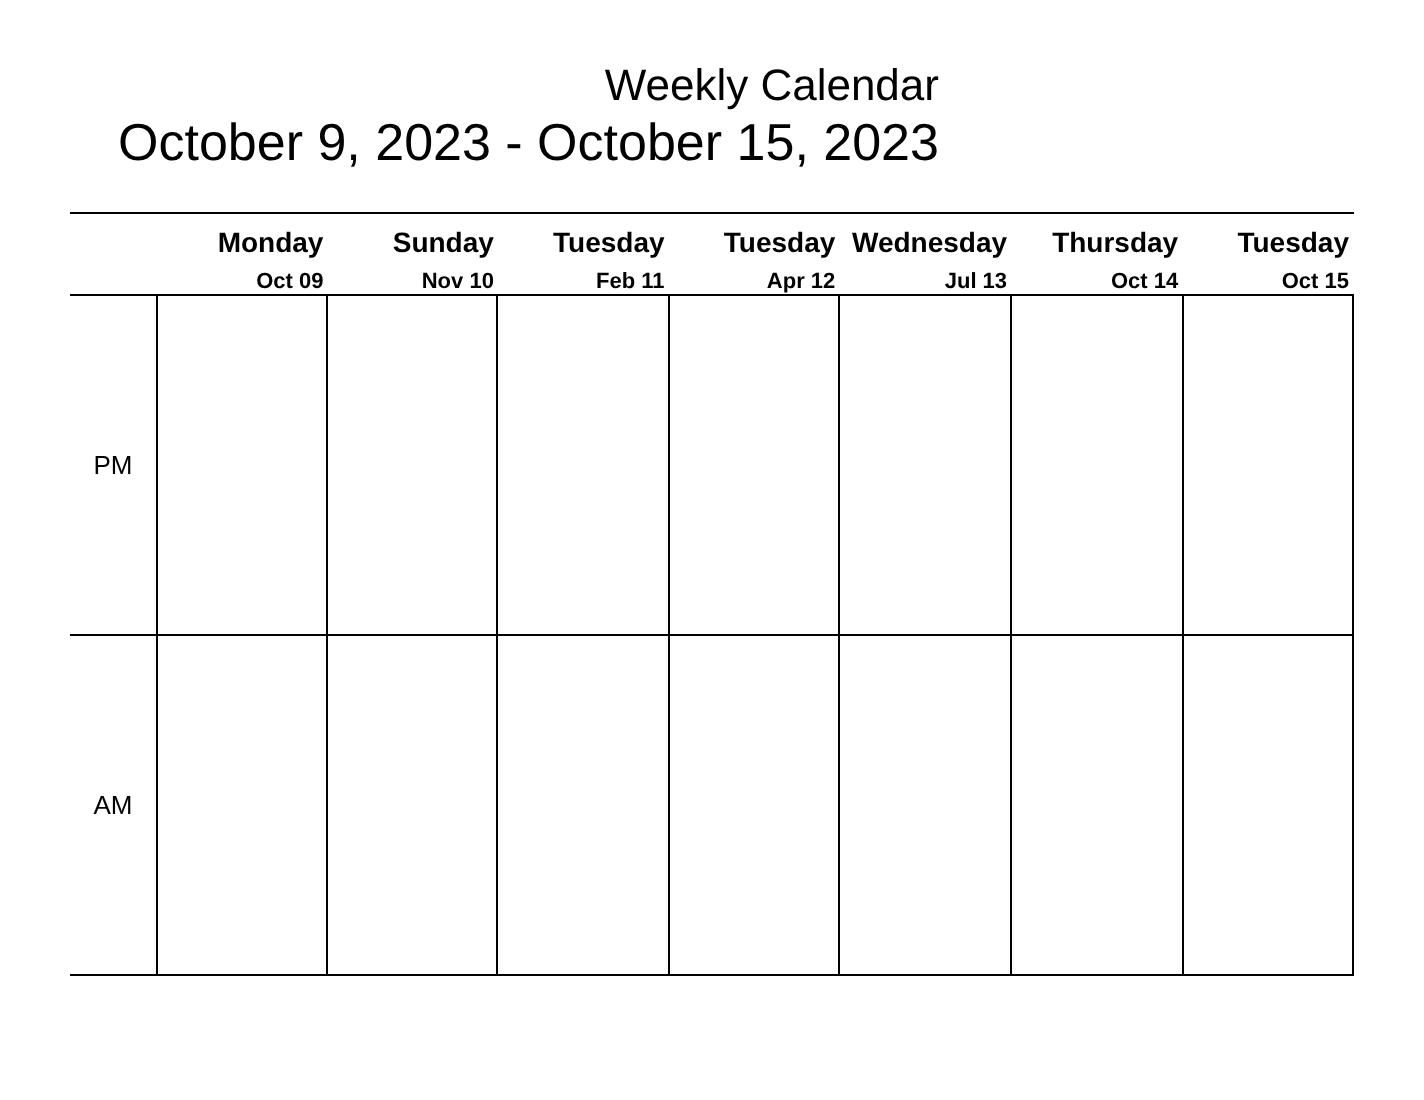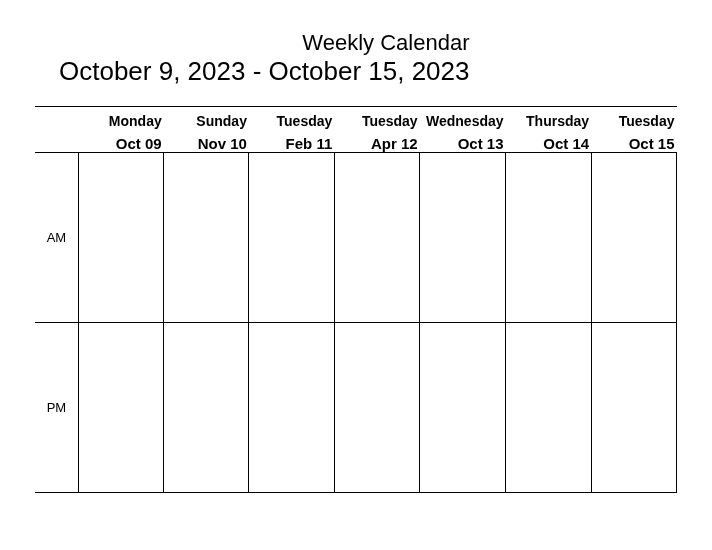--- a/index.html
+++ b/index.html
@@ -78,21 +78,21 @@
       padding: 6px 2px 0 2px;
       text-align: right;
       font-weight: 700;
       border: none;
     }
     .day-name {
       font-size: 14px;
       color: #000;
     }
     .day-date {
-      font-size: 15px;
+      font-size: 11px;
       color: #000;
       padding-bottom: 8px;
     }
     .calendar-table td {
       border: 1px solid #000;
       height: 170px;
       vertical-align: middle;
       text-align: center;
     }
     .calendar-table td.period-label {
@@ -129,38 +129,38 @@
       <th class="day-name">Wednesday</th>
       <th class="day-name">Thursday</th>
       <th class="day-name">Tuesday</th>
     </tr>
     <tr>
       <th class="period-header"></th>
       <th class="day-date">Oct 09</th>
       <th class="day-date">Nov 10</th>
       <th class="day-date">Feb 11</th>
       <th class="day-date">Apr 12</th>
-      <th class="day-date">Oct 13</th>
+      <th class="day-date">Jul 13</th>
       <th class="day-date">Oct 14</th>
       <th class="day-date">Oct 15</th>
     </tr>
   </thead>
   <tbody>
     <tr>
-      <td class="period-label">AM</td>
+      <td class="period-label">PM</td>
       <td class="day-cell"></td>
       <td class="day-cell"></td>
       <td class="day-cell"></td>
       <td class="day-cell"></td>
       <td class="day-cell"></td>
       <td class="day-cell"></td>
       <td class="day-cell"></td>
     </tr>
     <tr>
-      <td class="period-label">PM</td>
+      <td class="period-label">AM</td>
       <td class="day-cell"></td>
       <td class="day-cell"></td>
       <td class="day-cell"></td>
       <td class="day-cell"></td>
       <td class="day-cell"></td>
       <td class="day-cell"></td>
       <td class="day-cell"></td>
     </tr>
   </tbody>
 </table>

